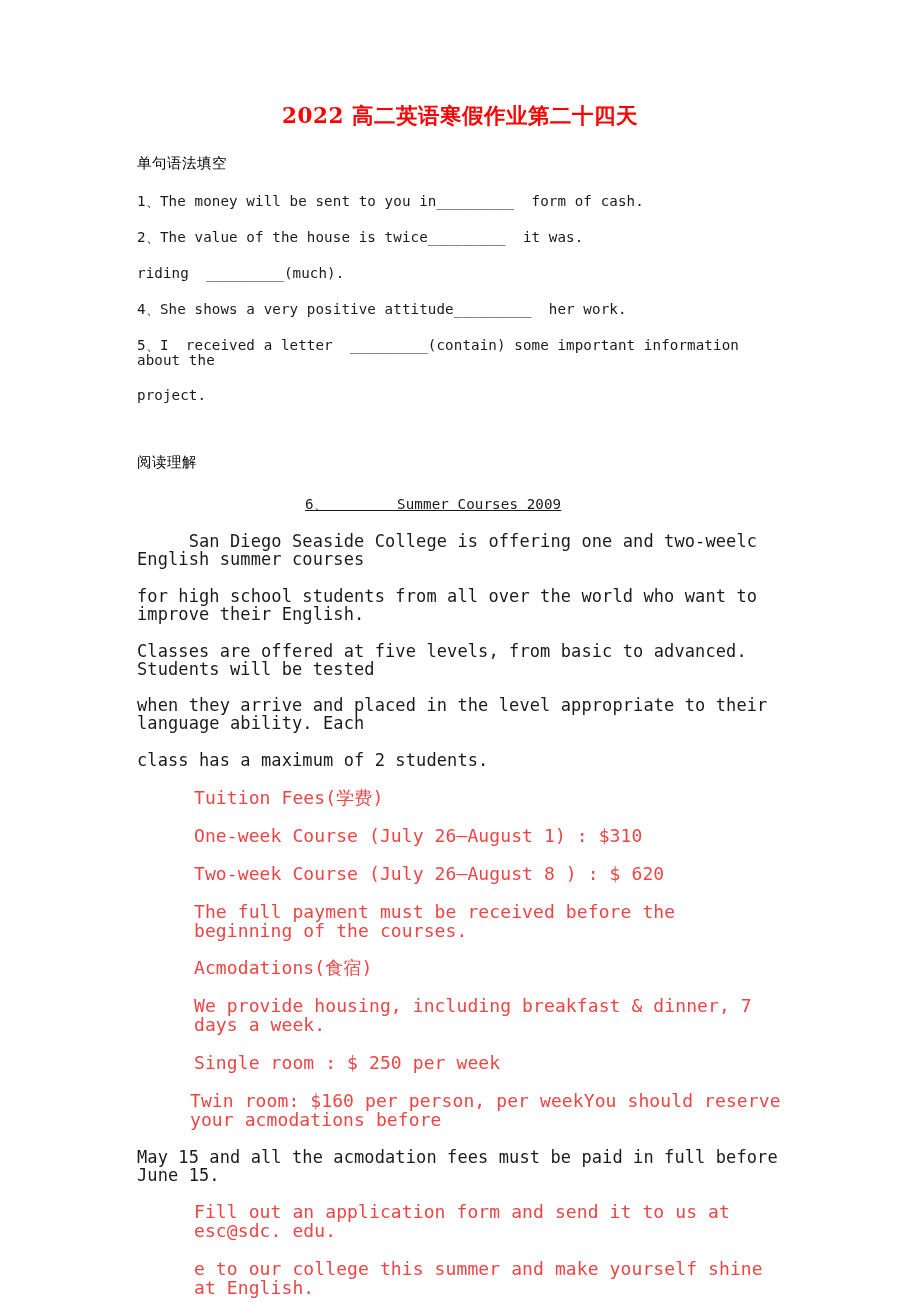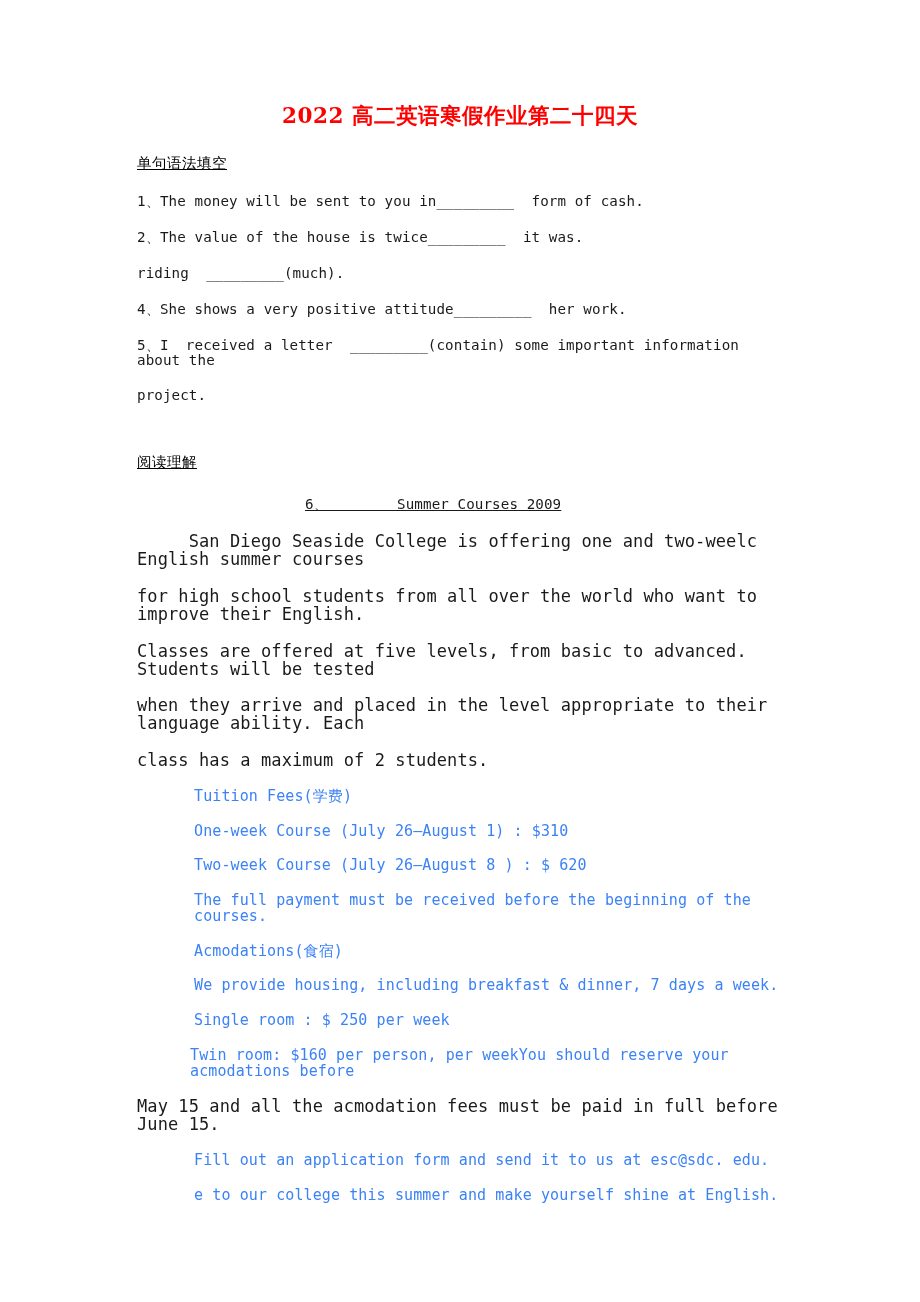--- a/index.html
+++ b/index.html
@@ -35,21 +35,20 @@
     white-space: nowrap;
   }
 
   .section-label {
     font-family: "DejaVu Serif", "Liberation Serif", serif;
     font-size: 14.5px;
     color: #000000;
     margin: 0;
     padding-top: 24px;
     letter-spacing: 0.5px;
-    text-decoration: underline;
   }
 
   .q-line {
     font-size: 14.2px;
     color: #1a1a1a;
     margin: 0;
     padding-top: 21px;
     letter-spacing: 0.1px;
     white-space: pre-wrap;
     line-height: 1.05;
@@ -73,22 +72,22 @@
     font-size: 17px;
     color: #1a1a1a;
     margin: 0;
     padding-top: 19px;
     white-space: pre-wrap;
     letter-spacing: 0.1px;
     line-height: 1.05;
   }
 
   .indent-line {
-    font-size: 15px;
-    color: #3b82f6;
+    font-size: 18px;
+    color: #ef4444;
     margin: 0;
     padding-top: 19px;
     padding-left: 57px;
     white-space: pre-wrap;
     letter-spacing: 0.1px;
     line-height: 1.05;
   }
   .indent-line.tight {
     padding-left: 53px;
   }

